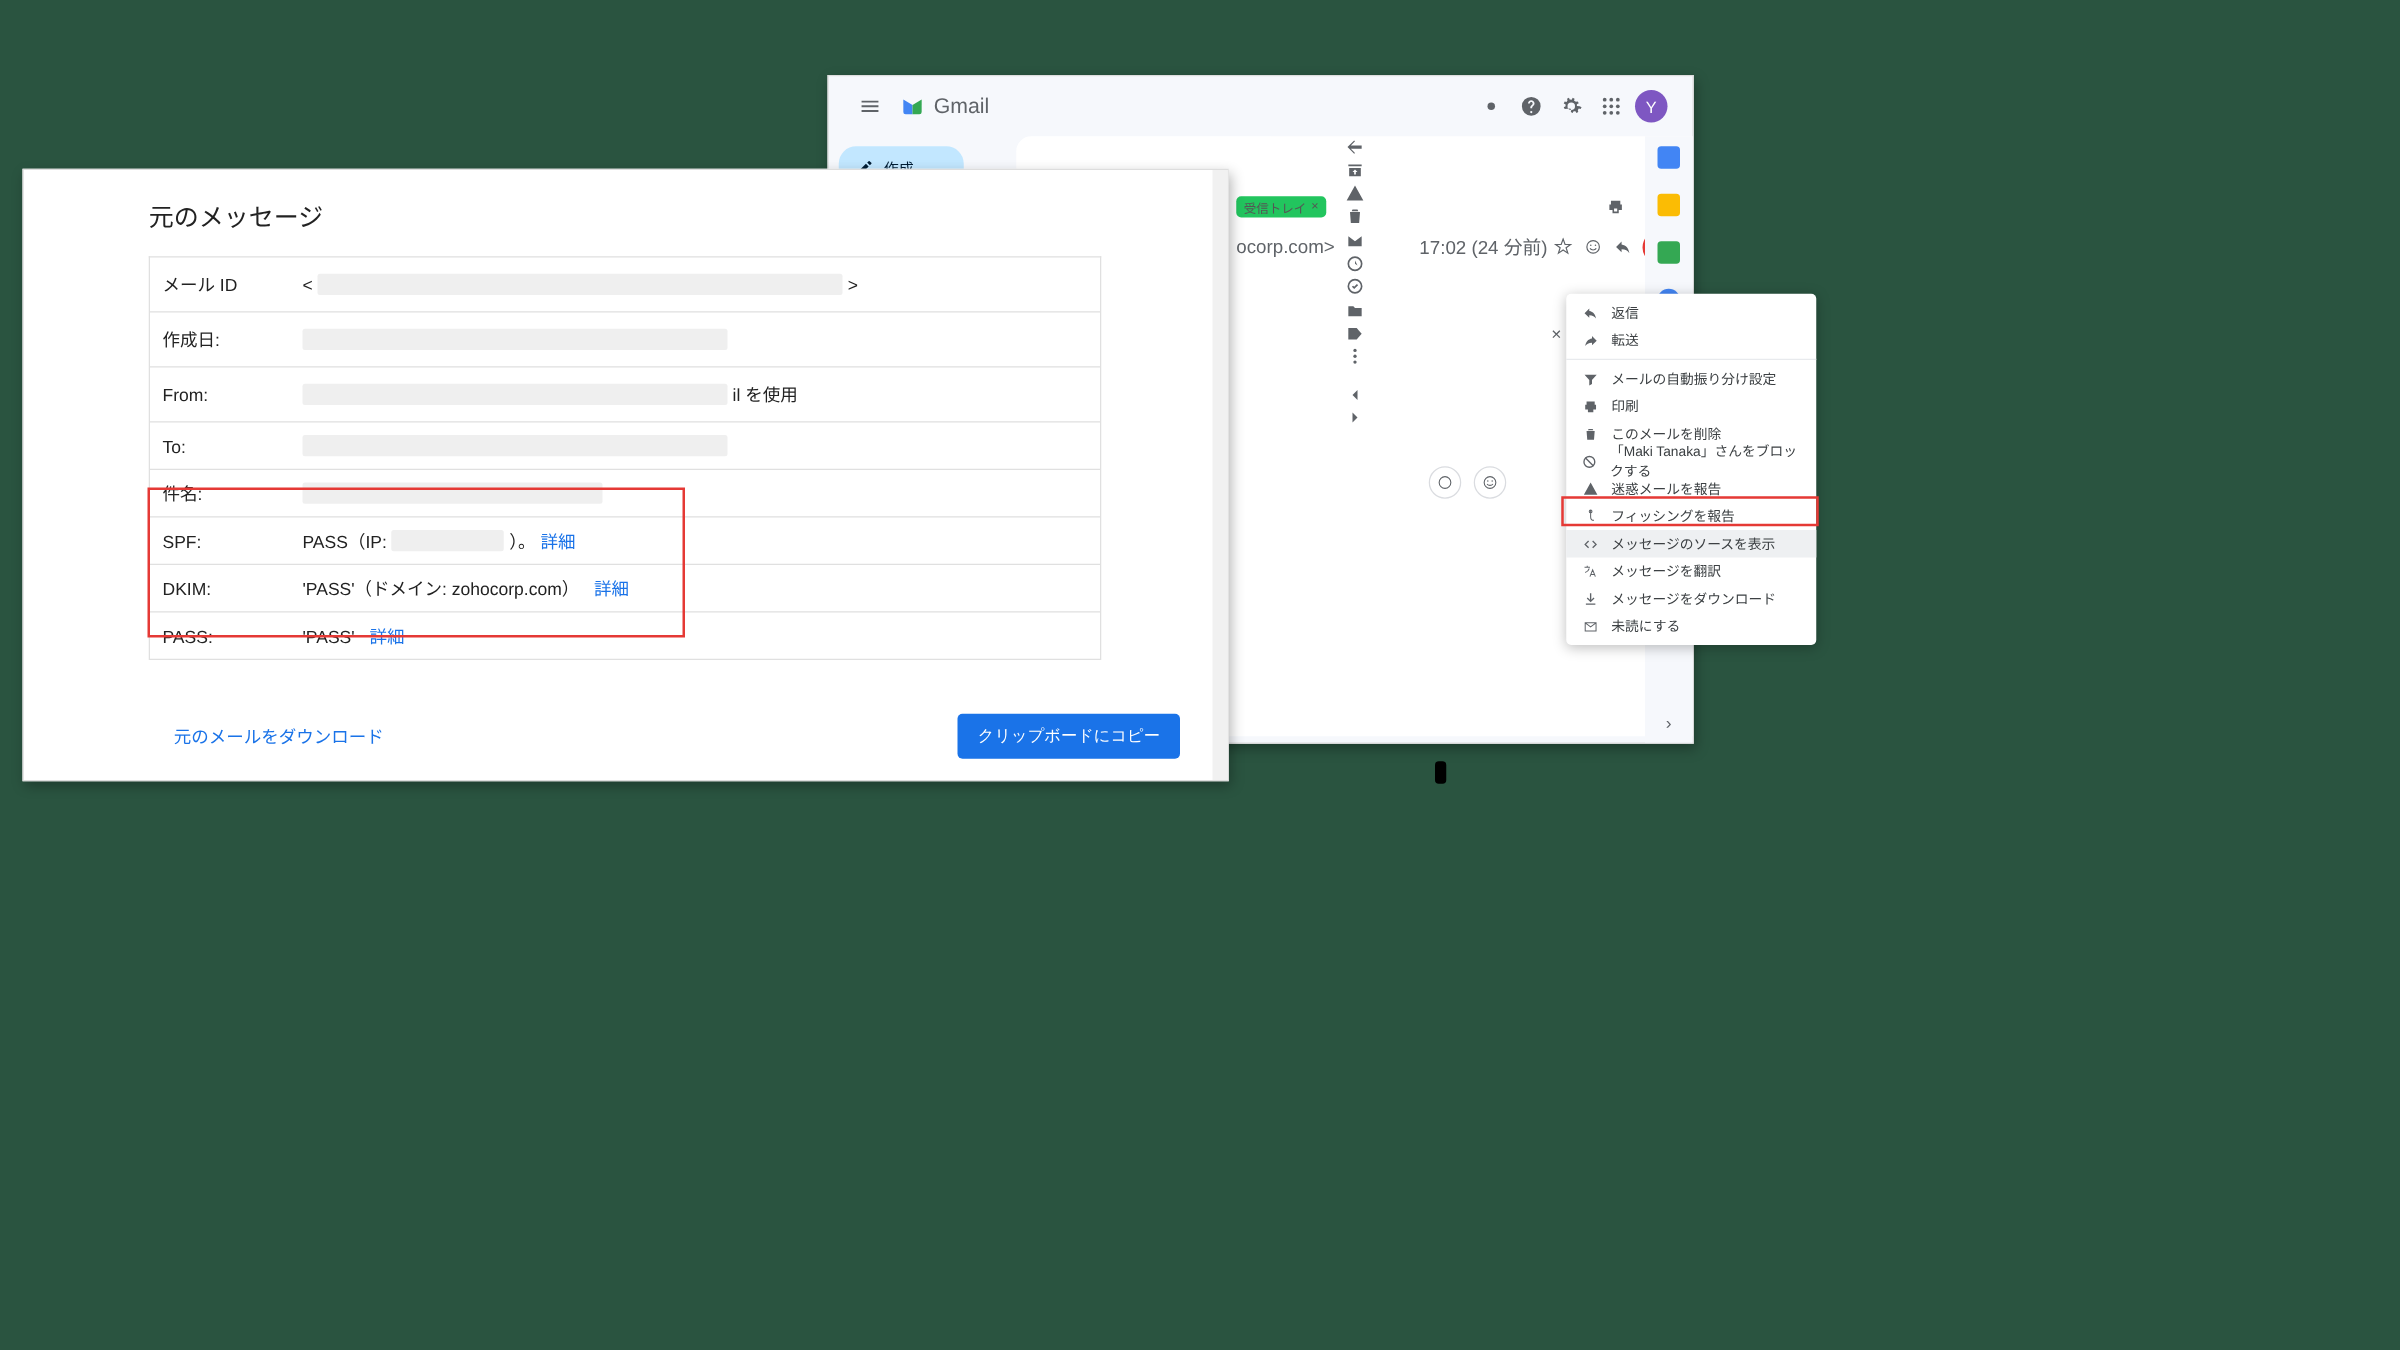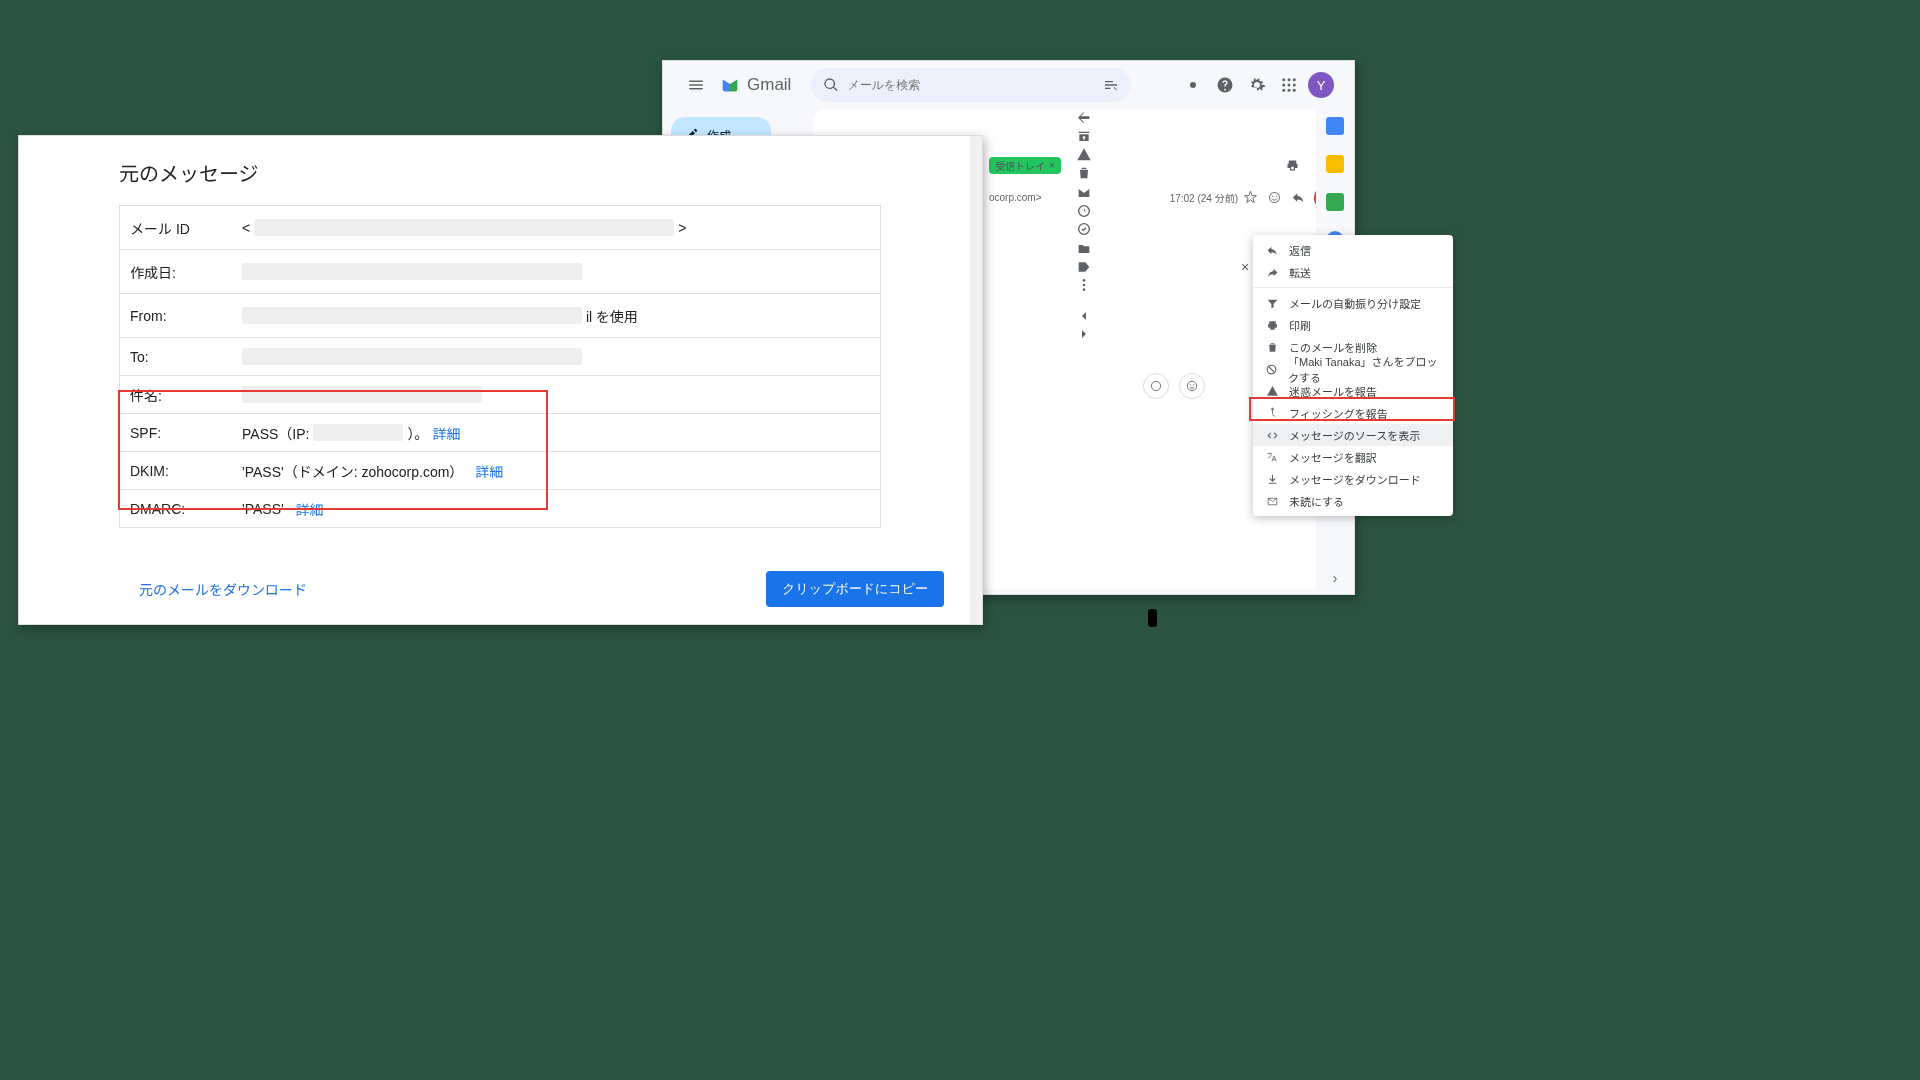--- a/index.html
+++ b/index.html
@@ -29,21 +29,21 @@
   .g-side { width:150px; padding:8px;}
   .compose { background:#c2e7ff; border-radius:14px; height:34px; width:100px; display:flex; align-items:center; padding:0 14px; gap:8px; font-size:12px; color:#001d35; cursor:pointer;}
   .g-main { flex:1; background:#fff; border-radius:12px 0 0 0; margin:0 0 0 0; min-height:480px; position:relative;}
   .g-tools { display:flex; align-items:center; height:40px; padding:0 12px; gap:2px; color:#5f6368; border-bottom:0;flex-direction:column;}
   .g-tools .t-ic { width:28px; height:28px; display:flex; align-items:center; justify-content:center; cursor:pointer;}
   .g-tools .t-ic svg{width:16px;height:16px;fill:currentColor;}
   .g-count { font-size:10px; color:#5f6368; margin-left:auto;}
   .msg-head { padding:4px 20px 4px 176px; display:flex; align-items:center; gap:6px; font-size:11px;}
   .chip { background:#22c55e; border-radius:4px; padding:1px 6px; font-size:10px; color:#555; display:flex; align-items:center; gap:4px;}
   .chip .x { font-size:10px;}
-  .msg-meta { padding:4px 20px 4px 176px; display:flex; align-items:center; color:#5f6368; font-size:10px; position:relative;}
+  .msg-meta { padding:4px 20px 4px 176px; display:flex; align-items:center; color:#5f6368; font-size:15px; position:relative;}
   .mm-ic { width:24px;height:24px; display:flex;align-items:center;justify-content:center;}
   .mm-ic svg{width:15px;height:15px;fill:#5f6368;}
   .circle-mark{position:absolute;right:14px;top:4px;width:26px;height:26px;border:2px solid #e53935;border-radius:50%;}
   .close-x { position:absolute; left:428px; top:150px; color:#5f6368; font-size:14px;}
   .emoji-line { position:absolute; left:330px; top:264px; display:flex; gap:10px;}
   .emoji-line div{width:26px;height:26px;border:1px solid #dadce0;border-radius:50%;display:flex;align-items:center;justify-content:center;}
   .emoji-line svg{width:14px;height:14px;fill:#5f6368;}
   .black-tab{position:absolute; left:335px; top:500px; width:9px; height:18px; background:#000; border-radius:3px;}
   
   .ctx { position:absolute; left:440px; top:126px; width:200px; background:#fff; border-radius:4px; box-shadow:0 2px 10px rgba(0,0,0,.25); padding:4px 0; z-index:5;}
@@ -95,29 +95,20 @@
       </div>
     <div class="g-logo">
       <svg viewBox="0 0 24 24" width="22" height="22">
           <path fill="#ea4335" d="M12 11L4 6v0l8 5 8-5v0z"></path>
           <path fill="#4285f4" d="M4 6l8 5V19H6a2 2 0 01-2-2z"></path>
           <path fill="#34a853" d="M20 6l-8 5V19h6a2 2 0 002-2z"></path>
           <path fill="#fbbc04" d="M4 6l8 5 8-5-8-5z" opacity="0"></path>
         </svg>
       <span>Gmail</span>
     </div>
-    <div class="g-search">
-      <svg viewBox="0 0 24 24" width="16" height="16" fill="#5f6368">
-          <path d="M10 2a8 8 0 105.3 14l5 5 1.4-1.4-5-5A8 8 0 0010 2zm0 2a6 6 0 110 12 6 6 0 010-12z"></path>
-        </svg>
-      <input placeholder="メールを検索" style="">
-      <svg viewBox="0 0 24 24" width="16" height="16" fill="#5f6368">
-          <path d="M3 6h12v2H3zm0 10h8v2H3zm14-1l4 4-1 1-4-4zM3 11h18v2H3z"></path>
-        </svg>
-    </div>
     <div class="spacer"></div>
     <div class="g-ic">
         <svg viewBox="0 0 24 24">
           <circle cx="12" cy="12" r="4" fill="#5f6368"></circle>
         </svg>
       </div>
     <div class="g-ic">
         <svg viewBox="0 0 24 24">
           <path d="M12 2a10 10 0 100 20 10 10 0 000-20zm0 15a1.2 1.2 0 110 2.4 1.2 1.2 0 010-2.4zm1-3h-2v-1c0-1 .5-1.5 1.3-2.2.7-.6 1.2-1 1.2-1.8 0-.9-.7-1.5-1.5-1.5S10.5 8.1 10.5 9h-2c0-2 1.6-3.5 3.5-3.5S15.5 7 15.5 9c0 1.4-.8 2.1-1.5 2.7-.6.5-1 .9-1 1.3z"></path>
         </svg>
@@ -452,21 +443,21 @@
           <span class="blank" style="width:90px"></span>
           <span>）。</span>
           <span class="link">詳細</span>
         </div>
     </div>
     <div class="row">
       <div class="lbl">DKIM:</div>
       <div class="val"><span>'PASS'（ドメイン: zohocorp.com）</span>&nbsp;<span class="link">詳細</span></div>
     </div>
     <div class="row">
-      <div class="lbl">DMARC:</div>
+      <div class="lbl">PASS:</div>
       <div class="val"><span>'PASS'</span>&nbsp;<span class="link">詳細</span></div>
     </div>
   </div>
   <div class="red-box"></div>
   <div class="orig-foot">
     <span class="dl">元のメールをダウンロード</span>
     <button class="btn">クリップボードにコピー</button>
   </div>
 </div>
 

